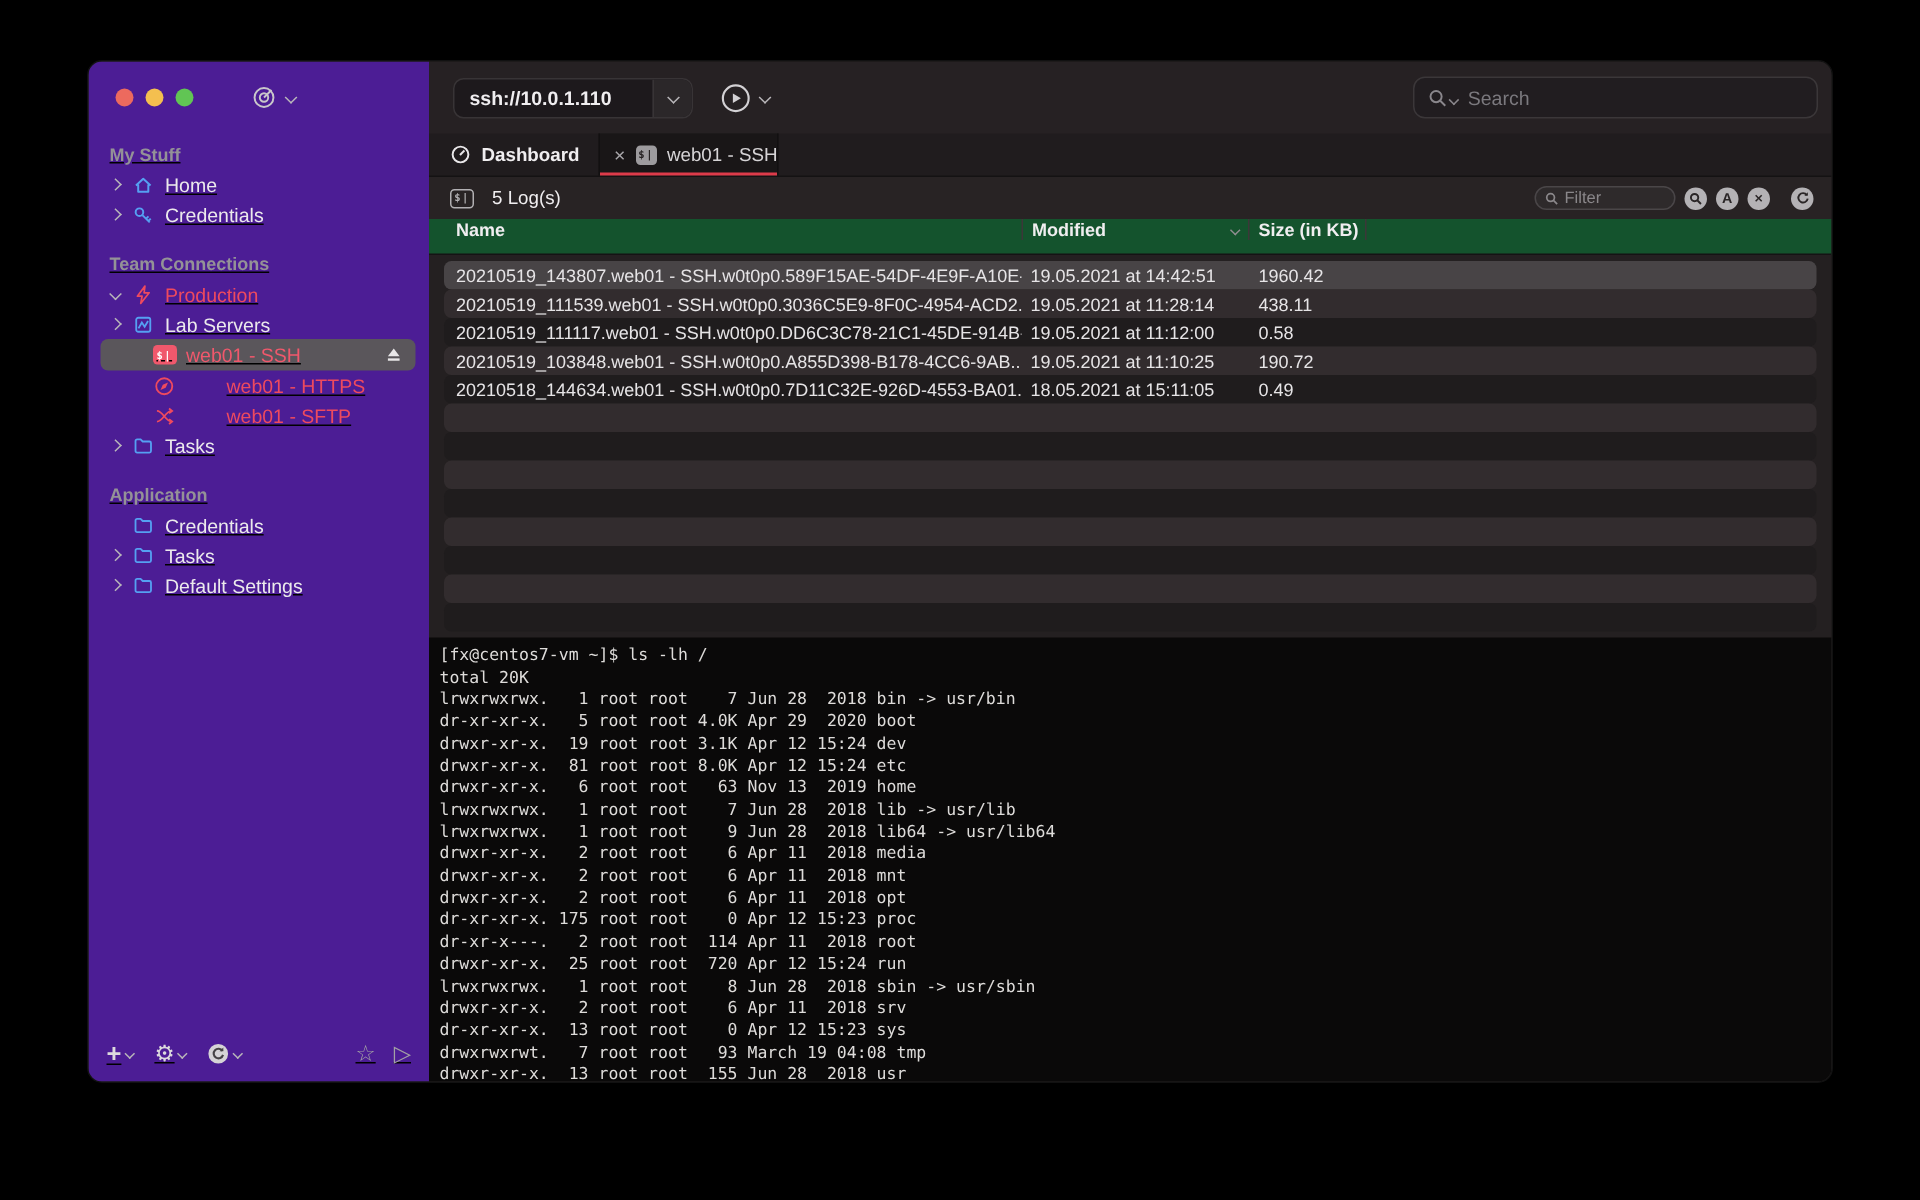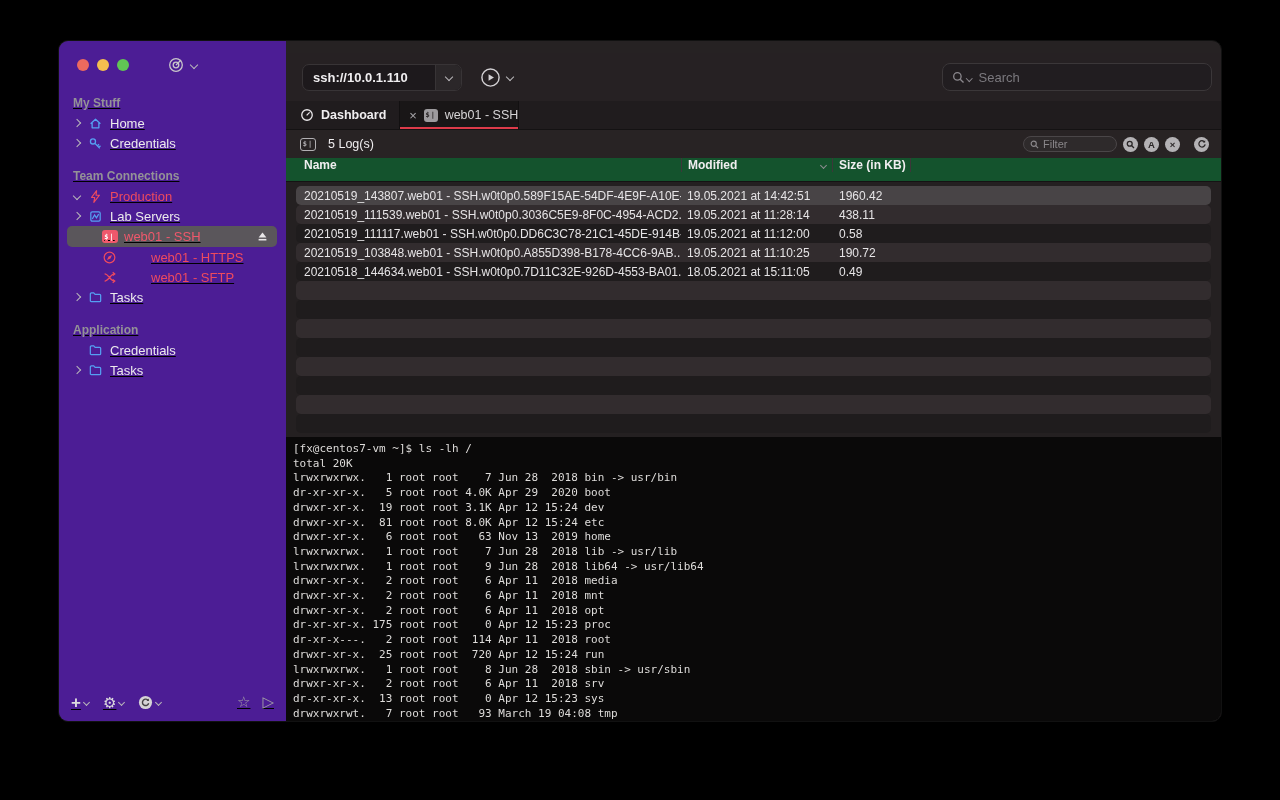--- a/index.html
+++ b/index.html
@@ -44,21 +44,21 @@
 
   .sidebar-footer { height:32px; display:flex; align-items:center; padding:0 12px 6px 12px; color:#dcdadd; }
   .ft-group { display:flex; align-items:center; margin-right:14px; }
   .ft-group .chev { width:5px; height:5px; margin-left:3px; }
   .ft-plus { font-size:17px; font-weight:700; line-height:15px; }
   .ft-gear { font-size:15px; line-height:15px; }
   .ft-star, .ft-play { color:#a3a1a5; font-size:15px; }
   .ft-spacer { flex:1; }
 
   
-  .main { flex:1; display:flex; flex-direction:column; background:#262123; min-width:0;margin-top:12px; }
+  .main { flex:1; display:flex; flex-direction:column; background:#262123; min-width:0; }
 
   .toolbar { height:48px; display:flex; align-items:center; padding:0 9px 0 16px; flex-shrink:0; }
   .url-field { width:160px; height:27px; background:#1d191c; border:1px solid #383436; border-radius:7px;
                display:flex; align-items:center; overflow:hidden; }
   .url-text { flex:1; padding-left:10px; font-size:13px; font-weight:700; color:#f0eef0; white-space:nowrap; }
   .url-chev { width:26px; height:100%; border-left:1px solid #383436; background:#2b2729;
               display:flex; align-items:center; justify-content:center; }
   .play-group { display:flex; align-items:center; margin-left:18px; color:#d3d1d4; }
   .play-group .chev { margin-left:6px; }
   .search-field { margin-left:auto; width:270px; height:28px; background:#211d20; border:1px solid #3b3739;
@@ -249,20 +249,31 @@
             <span class="chev right"></span>
           </span>
         <span class="nicon">
           <svg width="15" height="15" viewBox="0 0 16 16">
               <path d="M2.5 4.2 a1.1 1.1 0 0 1 1.1 -1.1 H6.1 l1.5 1.5 H12.4 a1.1 1.1 0 0 1 1.1 1.1 V11.4 a1.1 1.1 0 0 1 -1.1 1.1 H3.6 a1.1 1.1 0 0 1 -1.1 -1.1 Z" fill="none" stroke="#55a0f2" stroke-width="1.3"></path>
             </svg>
         </span>
         <span class="nav-label">Tasks</span>
       </div>
 
+      <div class="nav-row">
+        <span class="chev-slot">
+            <span class="chev right"></span>
+          </span>
+        <span class="nicon">
+          <svg width="15" height="15" viewBox="0 0 16 16">
+              <path d="M2.5 4.2 a1.1 1.1 0 0 1 1.1 -1.1 H6.1 l1.5 1.5 H12.4 a1.1 1.1 0 0 1 1.1 1.1 V11.4 a1.1 1.1 0 0 1 -1.1 1.1 H3.6 a1.1 1.1 0 0 1 -1.1 -1.1 Z" fill="none" stroke="#55a0f2" stroke-width="1.3"></path>
+            </svg>
+        </span>
+        <span class="nav-label">Default Settings</span>
+      </div>
     </div>
 
     <div class="sidebar-footer">
       <span class="ft-group">
         <span class="ft-plus">+</span>
         <span class="chev down"></span>
       </span>
       <span class="ft-group">
         <span class="ft-gear">⚙</span>
         <span class="chev down"></span>

